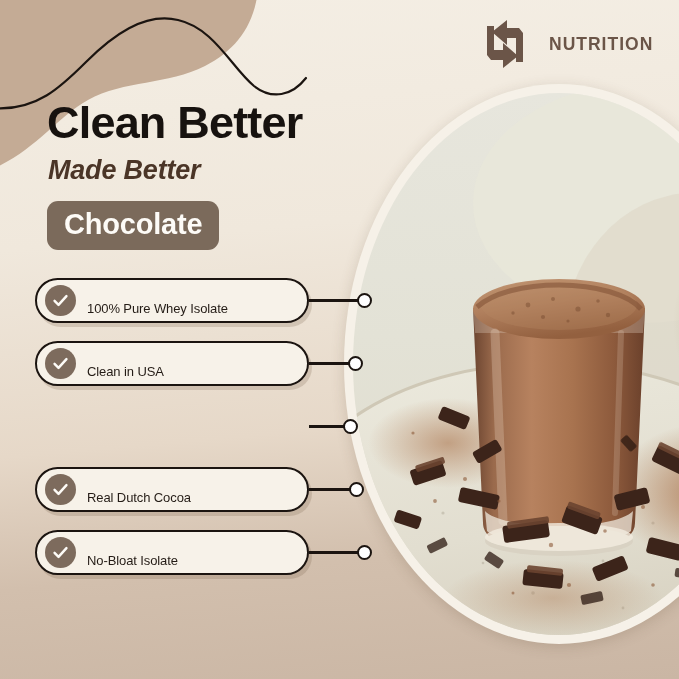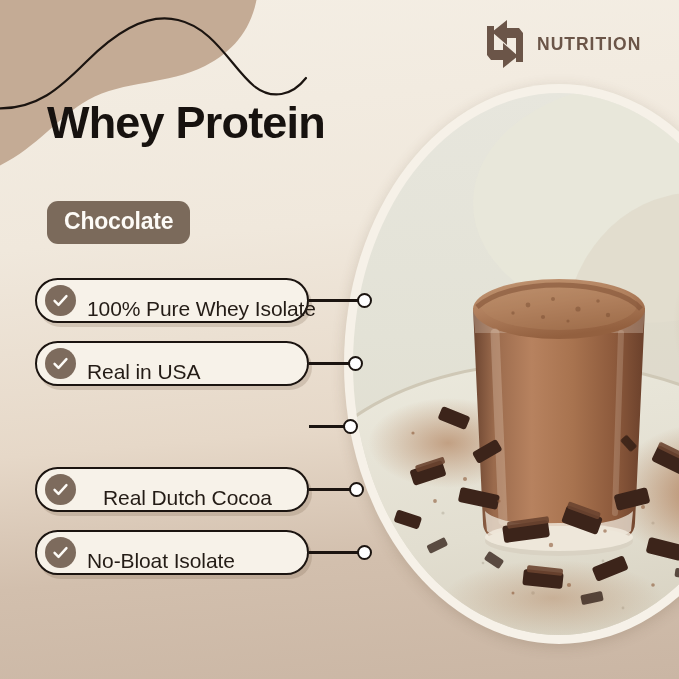--- a/index.html
+++ b/index.html
@@ -18,21 +18,21 @@
     overflow:hidden;
     background:linear-gradient(175deg,#f4eee4 0%,#f0e8dc 34%,#e6d8c8 62%,#d2bfad 80%,#cab6a4 100%);
   }
 
   
   .blob-wrap { position:absolute; inset:0; pointer-events:none; }
 
   
   .logo {
     position:absolute; top:18px; left:484px;
-    display:flex; align-items:center; gap:11px;
+    display:flex; align-items:center; gap:23px;
   }
   .logo-mark { width:42px; height:52px; flex:none; }
   .logo-text {
     color:#6b5548;
     font-weight:bold;
     font-size:17.5px;
     line-height:20px;
     letter-spacing:1.0px;
   }
   .logo-text div { white-space:nowrap; }
@@ -45,21 +45,21 @@
   }
   .subhead {
     position:absolute; left:48px; top:155px;
     font-size:27px; font-weight:bold; font-style:italic;
     color:#4b3527; letter-spacing:-0.2px;
   }
   .flavor-badge {
     position:absolute; left:47px; top:201px;
     background:#7b6a5b;
     color:#fdfbf7;
-    font-size:23px; font-weight:bold;
+    font-size:29px; font-weight:bold;
     padding:7px 17px 9px 17px;
     border-radius:11px;
     letter-spacing:-0.2px;
   }
 
   
   .oval-frame {
     position:absolute;
     left:344px; top:84px;
     width:430px; height:560px;
@@ -90,21 +90,21 @@
   }
   .pill-check {
     width:31px; height:31px; flex:none;
     border-radius:50%;
     background:#7d6b5d;
     display:flex; align-items:center; justify-content:center;
   }
   .pill-check svg { width:19px; height:19px; display:block; }
   .pill-label {
     margin-left:11px;
-    font-size:21px;
+    font-size:13px;
     color:#241c16;
     white-space:nowrap;
     letter-spacing:-0.1px;
     margin-top:16px;
   }
 
   
   .connector { position:absolute; height:2.6px; background:#1b1410; }
   .dot {
     position:absolute;
@@ -129,21 +129,22 @@
   <div class="logo">
     <svg class="logo-mark" viewBox="0 0 42 52">
       <path d="M40,12 L40,41 L33,41 L33,17 L24,17 L24,24 L9,11 L24,-1 L24,7 L36,7 Z" fill="#6b5548" transform="translate(-1,3)"></path>
       <path d="M2,40 L2,11 L9,11 L9,35 L18,35 L18,28 L33,41 L18,53 L18,45 L6,45 Z" fill="#6b5548" transform="translate(1,-3)"></path>
     </svg>
     <div class="logo-text">
       <div>NUTRITION</div>
     </div>
   </div>
 
-  <div class="headline">Whey Protein</div>
+  <div class="headline">Clean Better</div>
+  <div class="subhead">Made Better</div>
   <div class="flavor-badge">Chocolate</div>
 
   <div class="oval-frame">
     <div class="oval-photo">
       <svg class="photo-svg" viewBox="0 0 412 542" preserveAspectRatio="xMidYMid slice">
         <defs>
           <linearGradient id="bgTop" x1="0" y1="0" x2="0" y2="1">
             <stop offset="0%" stop-color="#e7e6dd"></stop>
             <stop offset="45%" stop-color="#e3e2d6"></stop>
             <stop offset="100%" stop-color="#dedacb"></stop>
@@ -282,29 +283,29 @@
   </div>
   <div class="connector" style="left:309px; top:299px; width:50px;"></div>
   <div class="dot" style="left:357px; top:293px;"></div>
 
   <div class="pill" style="left:35px; top:341px; width:274px;">
     <span class="pill-check">
       <svg viewBox="0 0 24 24">
         <path d="M4.5,12.5 L9.5,17.5 L19.5,6.5" fill="none" stroke="#fdfbf7" stroke-width="3.1" stroke-linecap="round" stroke-linejoin="round"></path>
       </svg>
     </span>
-    <span class="pill-label">Real in USA</span>
+    <span class="pill-label">Clean in USA</span>
   </div>
   <div class="connector" style="left:309px; top:362px; width:41px;"></div>
   <div class="dot" style="left:348px; top:356px;"></div>
 
   <div class="connector" style="left:309px; top:425px; width:36px;"></div>
   <div class="dot" style="left:343px; top:419px;"></div>
 
-  <div class="pill" style="left:35px; top:467px; width:274px;gap:16px;">
+  <div class="pill" style="left:35px; top:467px; width:274px;">
     <span class="pill-check">
       <svg viewBox="0 0 24 24">
         <path d="M4.5,12.5 L9.5,17.5 L19.5,6.5" fill="none" stroke="#fdfbf7" stroke-width="3.1" stroke-linecap="round" stroke-linejoin="round"></path>
       </svg>
     </span>
     <span class="pill-label">Real Dutch Cocoa</span>
   </div>
   <div class="connector" style="left:309px; top:488px; width:42px;"></div>
   <div class="dot" style="left:349px; top:482px;"></div>
 

